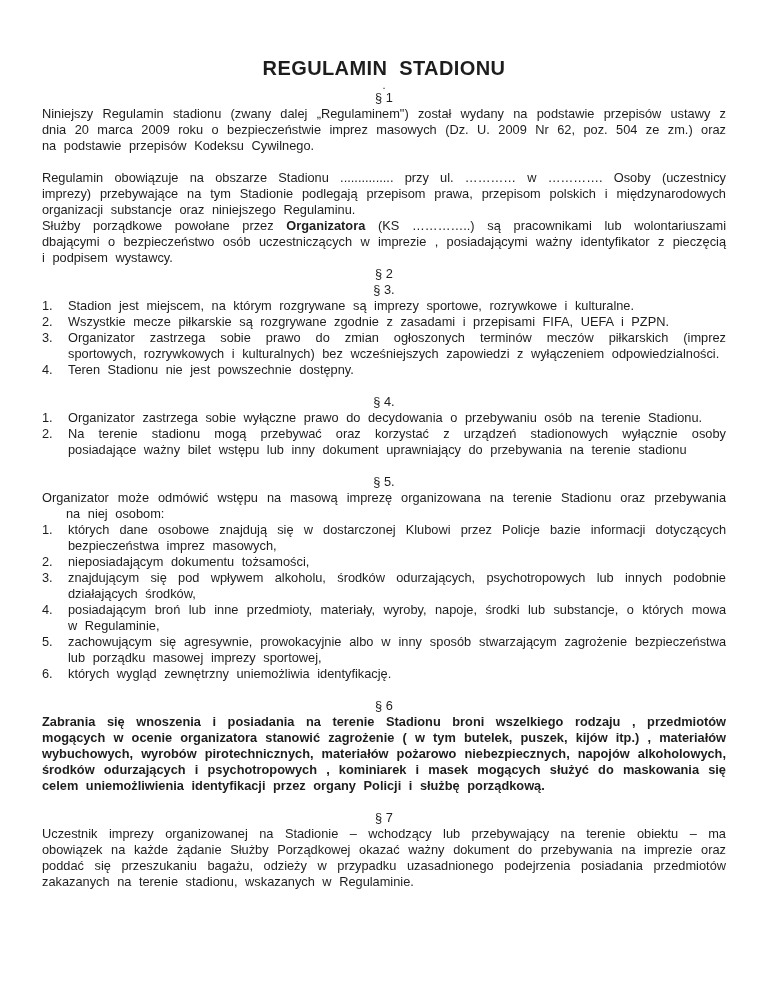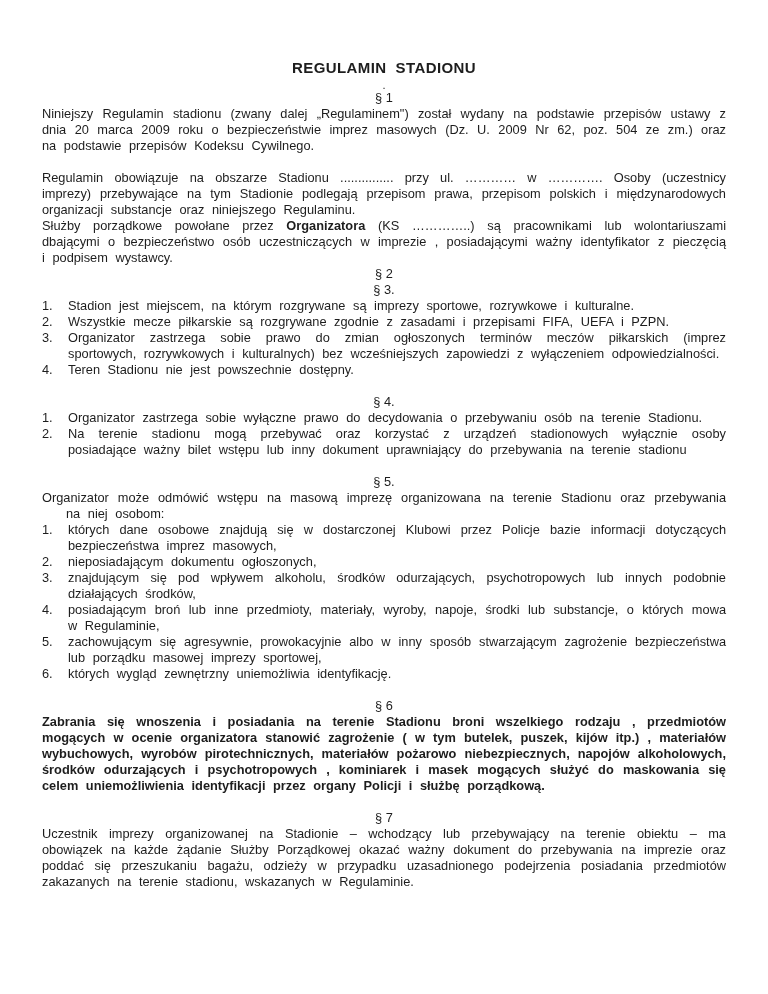--- a/index.html
+++ b/index.html
@@ -17,21 +17,21 @@
     padding: 58px 42px 0 42px;
     overflow: hidden;
     font-family: "Liberation Sans", "DejaVu Sans", sans-serif;
     font-size: 12.8px;
     line-height: 16px;
     color: #1d1d1d;
   }
   .doc-title {
     text-align: center;
     font-weight: bold;
-    font-size: 15px;
+    font-size: 20px;
     line-height: 20px;
     letter-spacing: 0.4px;
     white-space: pre;
     margin-bottom: 2px;
   }
   .center-line {
     text-align: center;
   }
   .dot-line {
     line-height: 10px;
@@ -109,21 +109,21 @@
       <div class="spacer"></div>
       <div class="center-line">§ 5.</div>
       <div class="para hang"><span>Organizator może odmówić wstępu na masową imprezę organizowana na terenie Stadionu oraz przebywania na niej osobom:</span></div>
       <div class="list-block">
         <div class="list-item">
           <span class="num">1.</span>
           <div class="item-text">których dane osobowe znajdują się w dostarczonej Klubowi przez Policje bazie informacji dotyczących bezpieczeństwa imprez masowych,</div>
         </div>
         <div class="list-item">
           <span class="num">2.</span>
-          <div class="item-text">nieposiadającym dokumentu ogłoszonych,</div>
+          <div class="item-text">nieposiadającym dokumentu tożsamości,</div>
         </div>
         <div class="list-item">
           <span class="num">3.</span>
           <div class="item-text">znajdującym się pod wpływem alkoholu, środków odurzających, psychotropowych lub innych podobnie działających środków,</div>
         </div>
         <div class="list-item">
           <span class="num">4.</span>
           <div class="item-text">posiadającym broń lub inne przedmioty, materiały, wyroby, napoje, środki lub substancje, o których mowa w Regulaminie,</div>
         </div>
         <div class="list-item">

